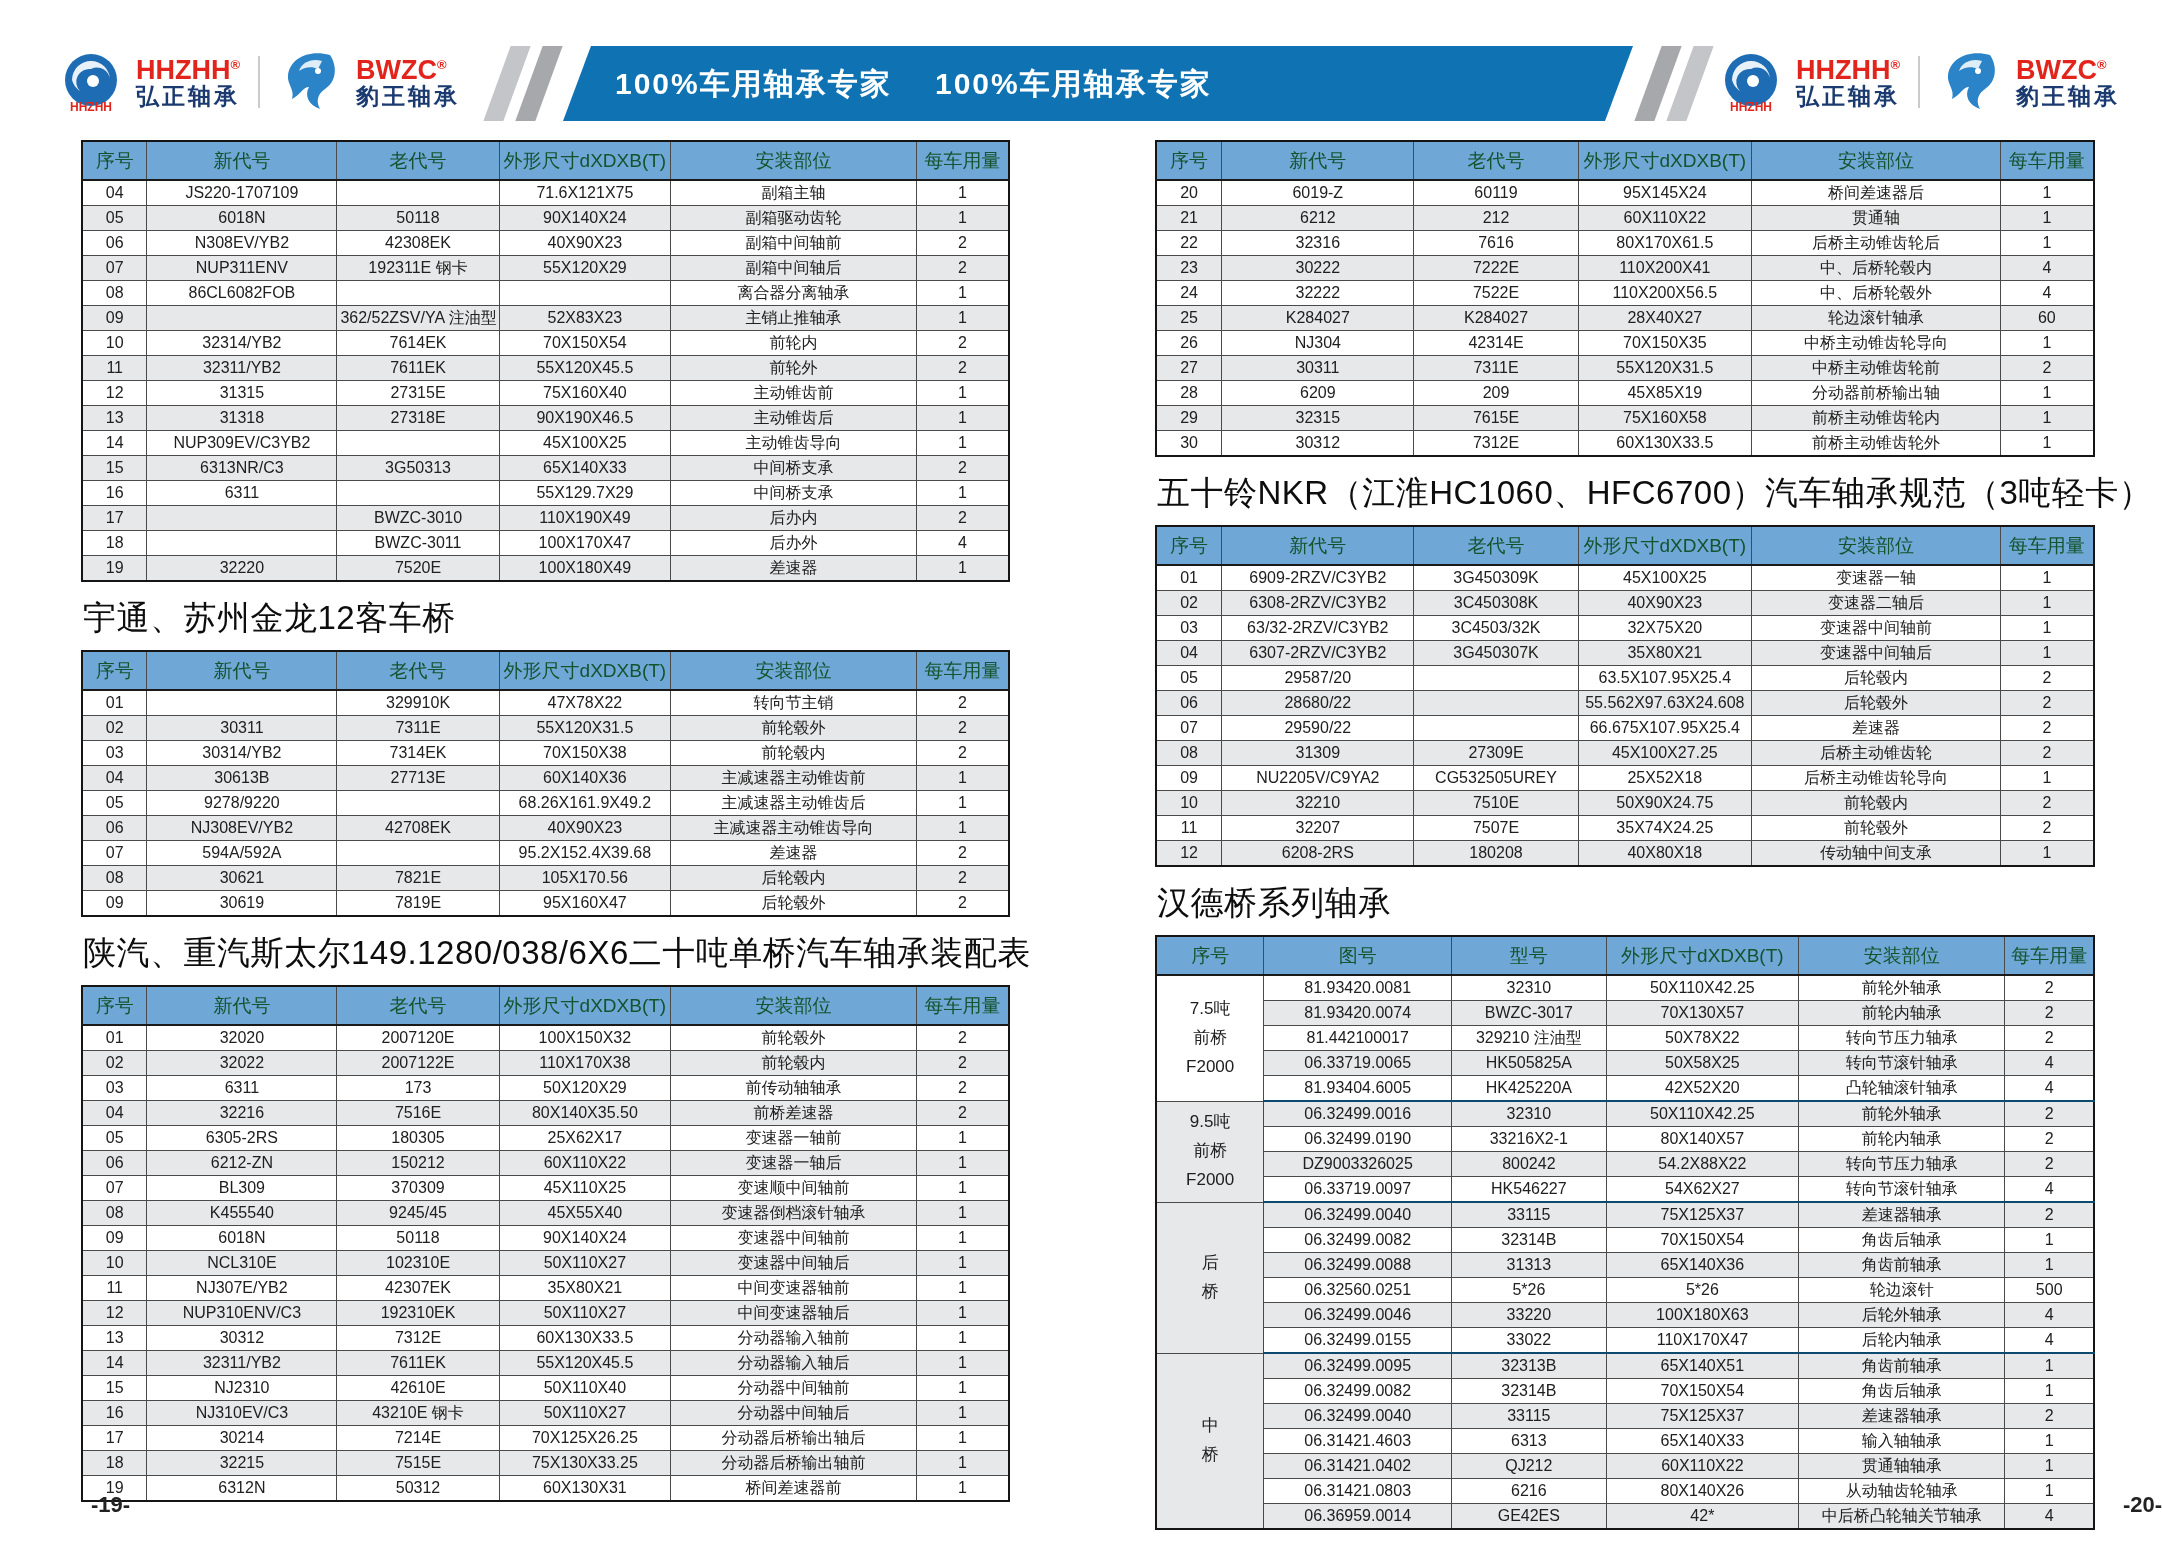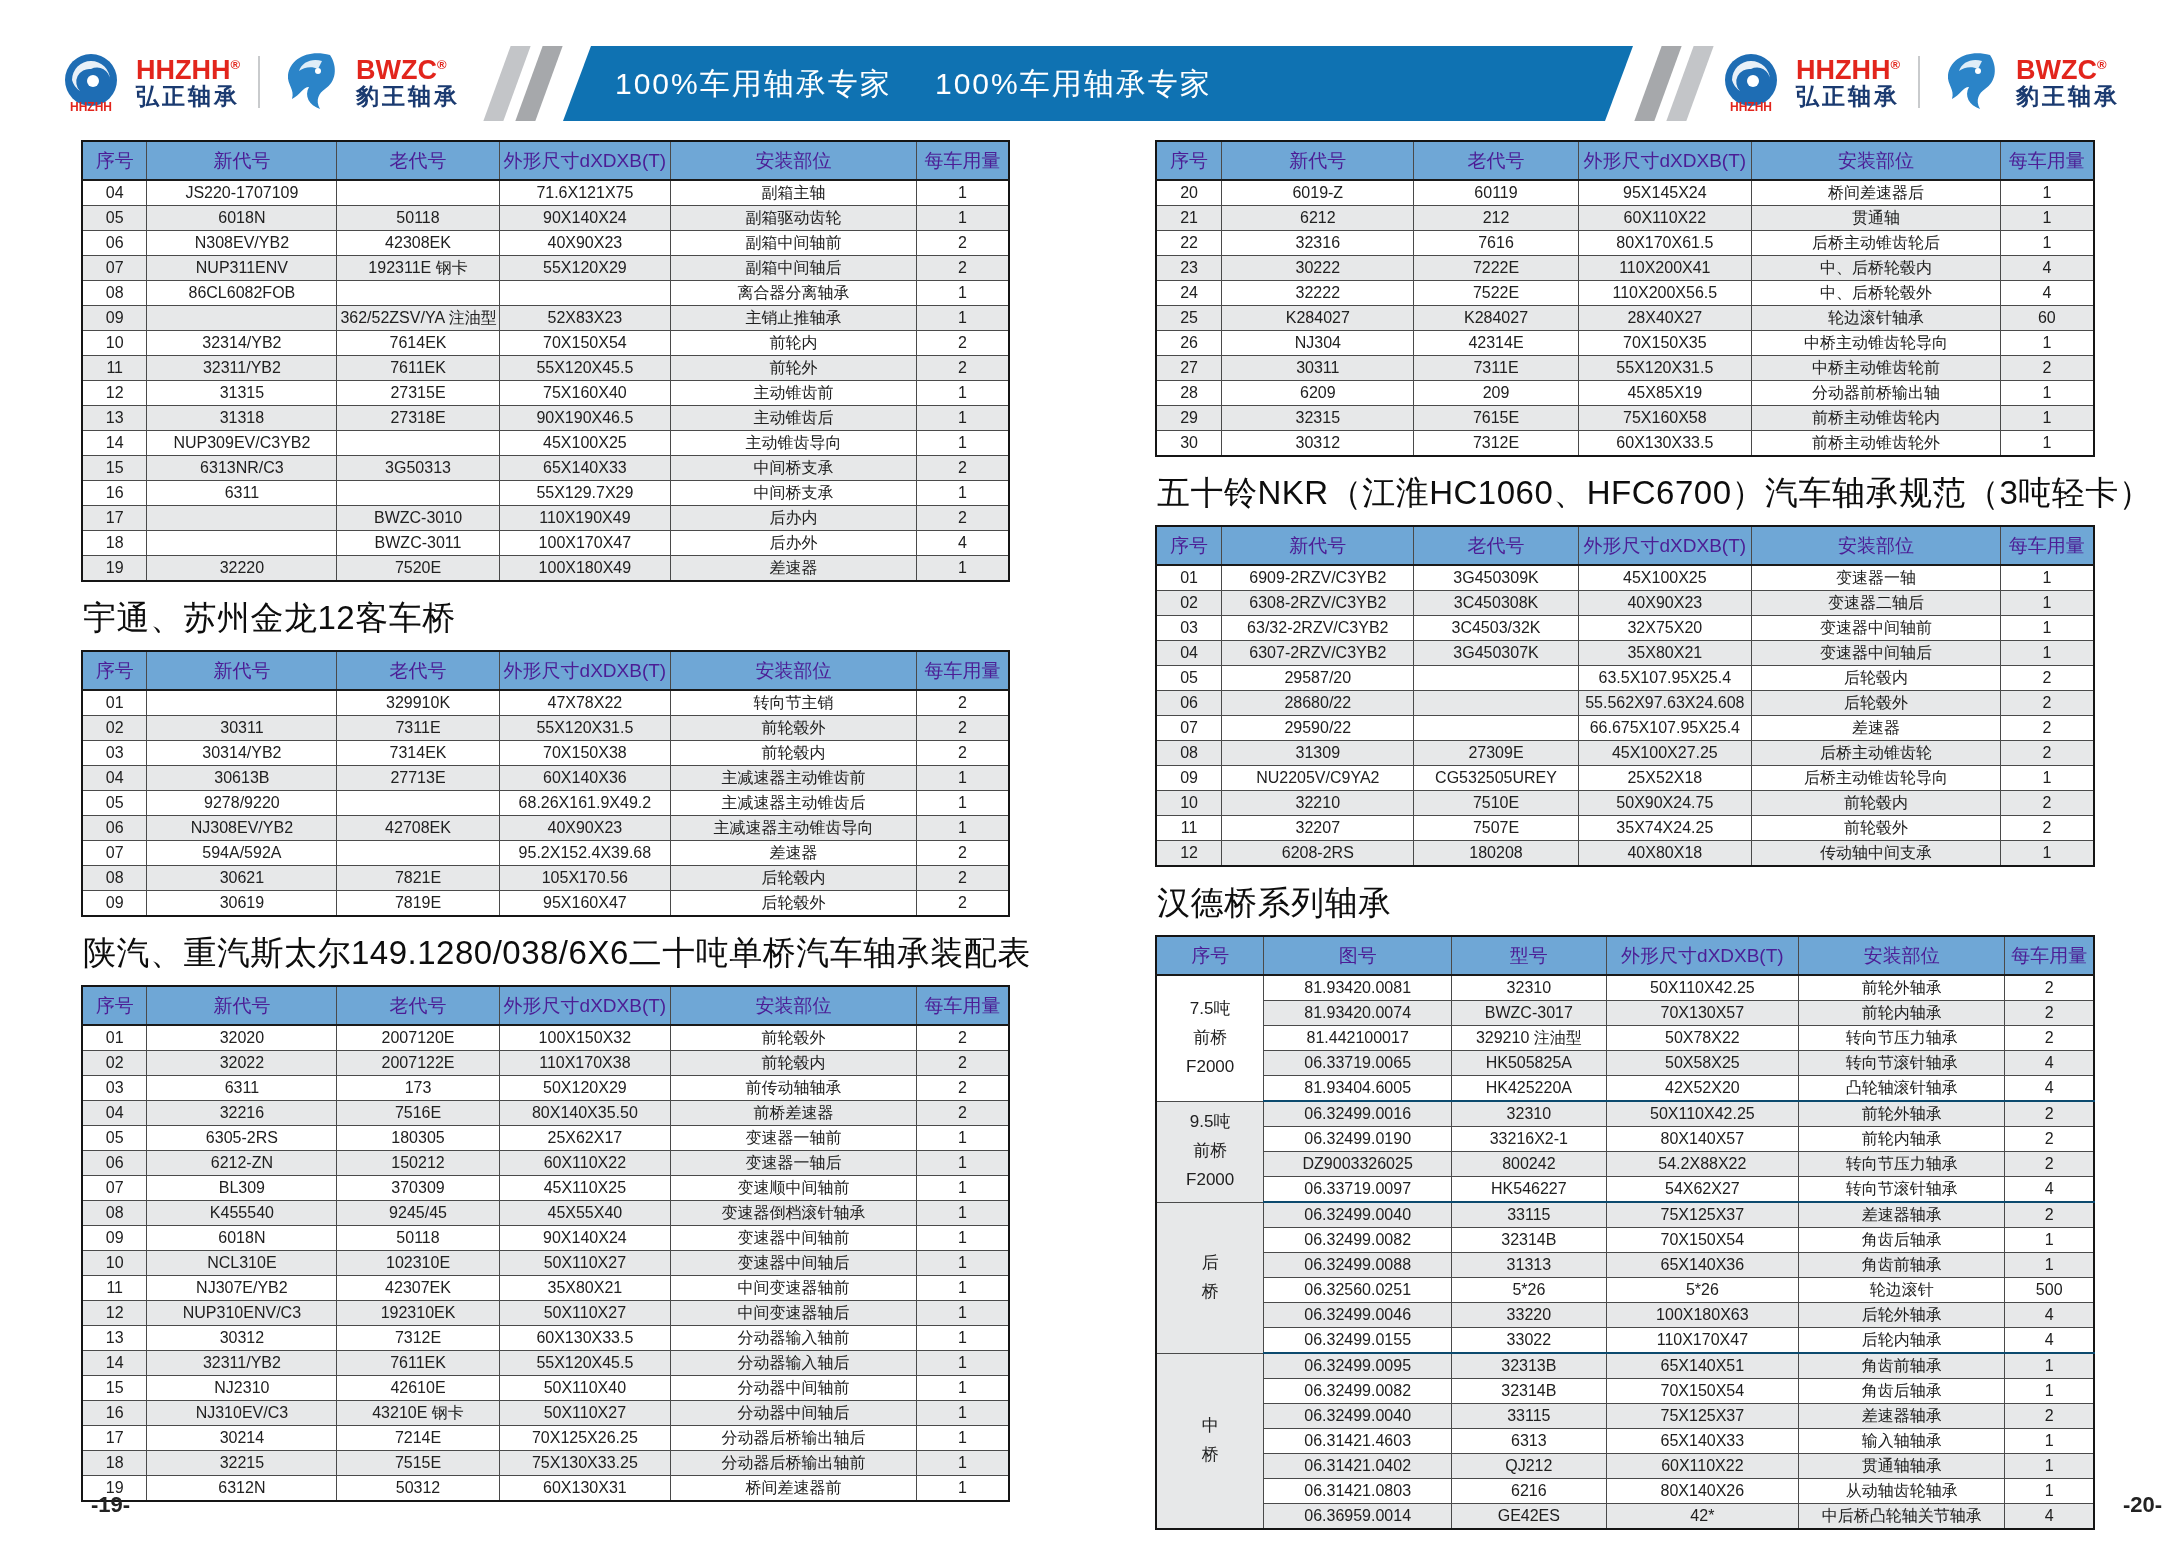--- a/index.html
+++ b/index.html
@@ -5,20 +5,21 @@
   html,body{margin:0;padding:0;}
   body{
     width:2162px;height:1542px;position:relative;background:#ffffff;
     font-family:"Liberation Sans","DejaVu Sans",sans-serif;overflow:hidden;
   }
   
   .band{
     position:absolute;left:563px;top:46px;width:1070px;height:75px;
     background:#0F72B2;
     clip-path:polygon(28px 0,100% 0,calc(100% - 28px) 100%,0 100%);
+    font-weight:bold;
   }
   .slogan{
     position:absolute;top:0;height:75px;line-height:75px;color:#ffffff;
     font-size:30px;letter-spacing:2px;white-space:nowrap;
   }
   .s1{left:52px}
   .s2{left:372px}
   .stripe{
     position:absolute;top:46px;height:75px;width:20px;
     transform:skewX(-20deg);
@@ -40,21 +41,21 @@
   .col{position:absolute;top:140px}
   .col-left{left:81px;width:929px}
   .col-right{left:1155px;width:940px}
   .sec-title{
     font-size:33px;font-weight:normal;color:#0d0d0d;margin:14px 0 9px 2px;
     white-space:nowrap;letter-spacing:0.5px;
   }
   
   table{border-collapse:collapse;width:100%;table-layout:fixed;background:#fff;border:2px solid #151515;}
   th,td{border:1px solid #4a4a4a;text-align:center;overflow:hidden;white-space:nowrap;padding:0 3px;}
-  th{background:#6FA7D6;height:37px;font-size:19px;font-weight:normal;color:#4c1d95;border-bottom:2px solid #1a1a1a;}
+  th{background:#6FA7D6;height:37px;font-size:19px;font-weight:normal;color:#14532d;border-bottom:2px solid #1a1a1a;}
   td{height:24px;font-size:16px;color:#202020;}
   tr.alt td{background:#E7E8E9;}
   tr.group-end td{border-bottom:2px solid #0c4a6e;}
   td.group-label{background:#ffffff;white-space:pre-line;font-size:17px;line-height:1.7;}
   .pgnum{position:absolute;top:1492px;font-size:22px;font-weight:bold;color:#222;margin-left:45px;}
   .pg-left{left:46px}
   .pg-right{left:2078px}
 </style>
 </head>
 <body>

